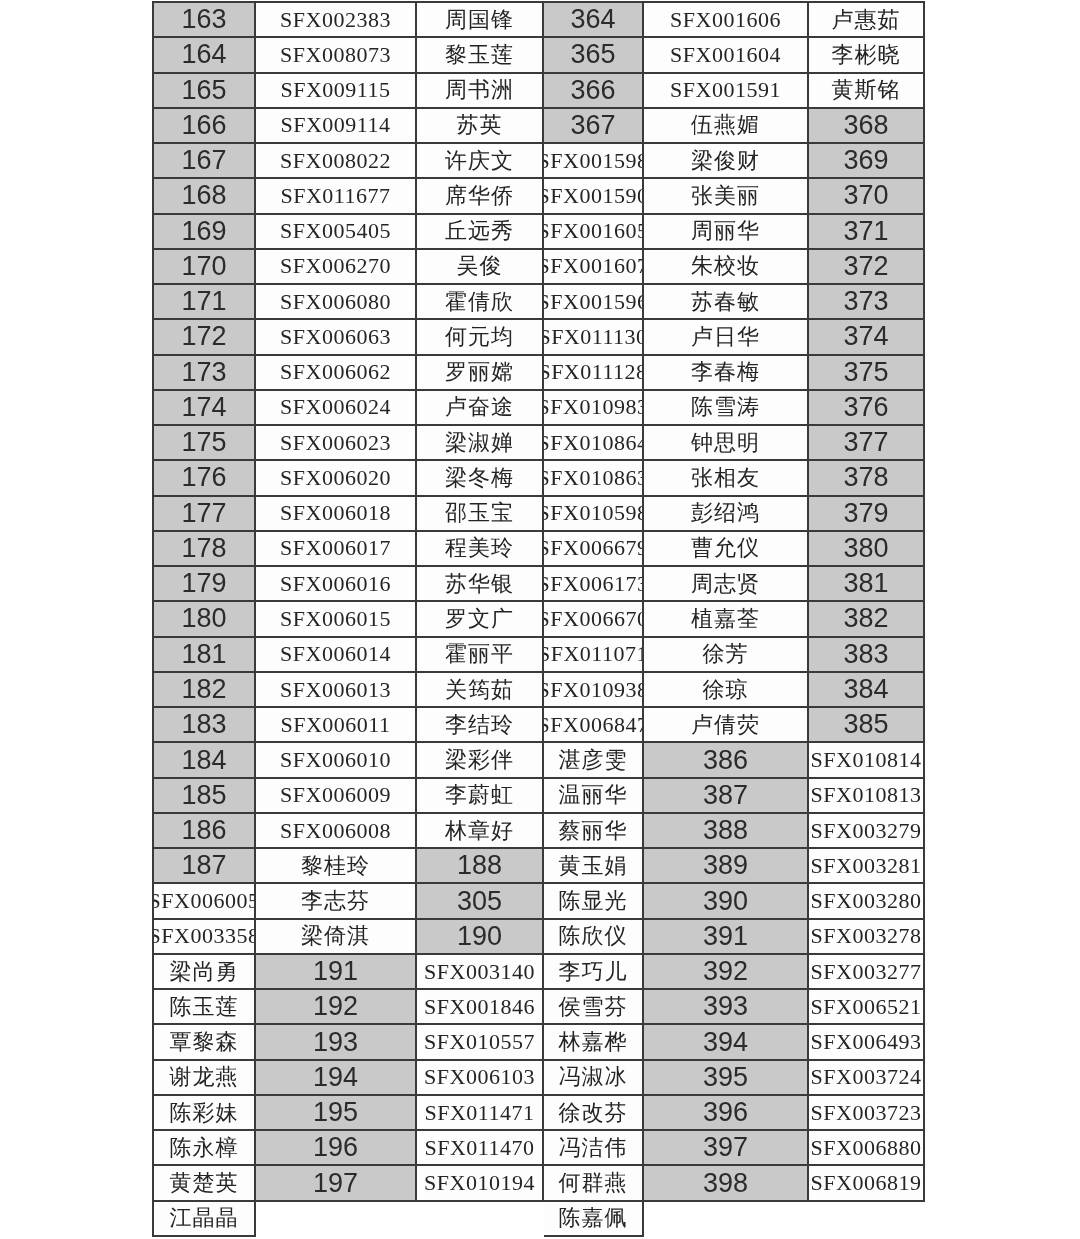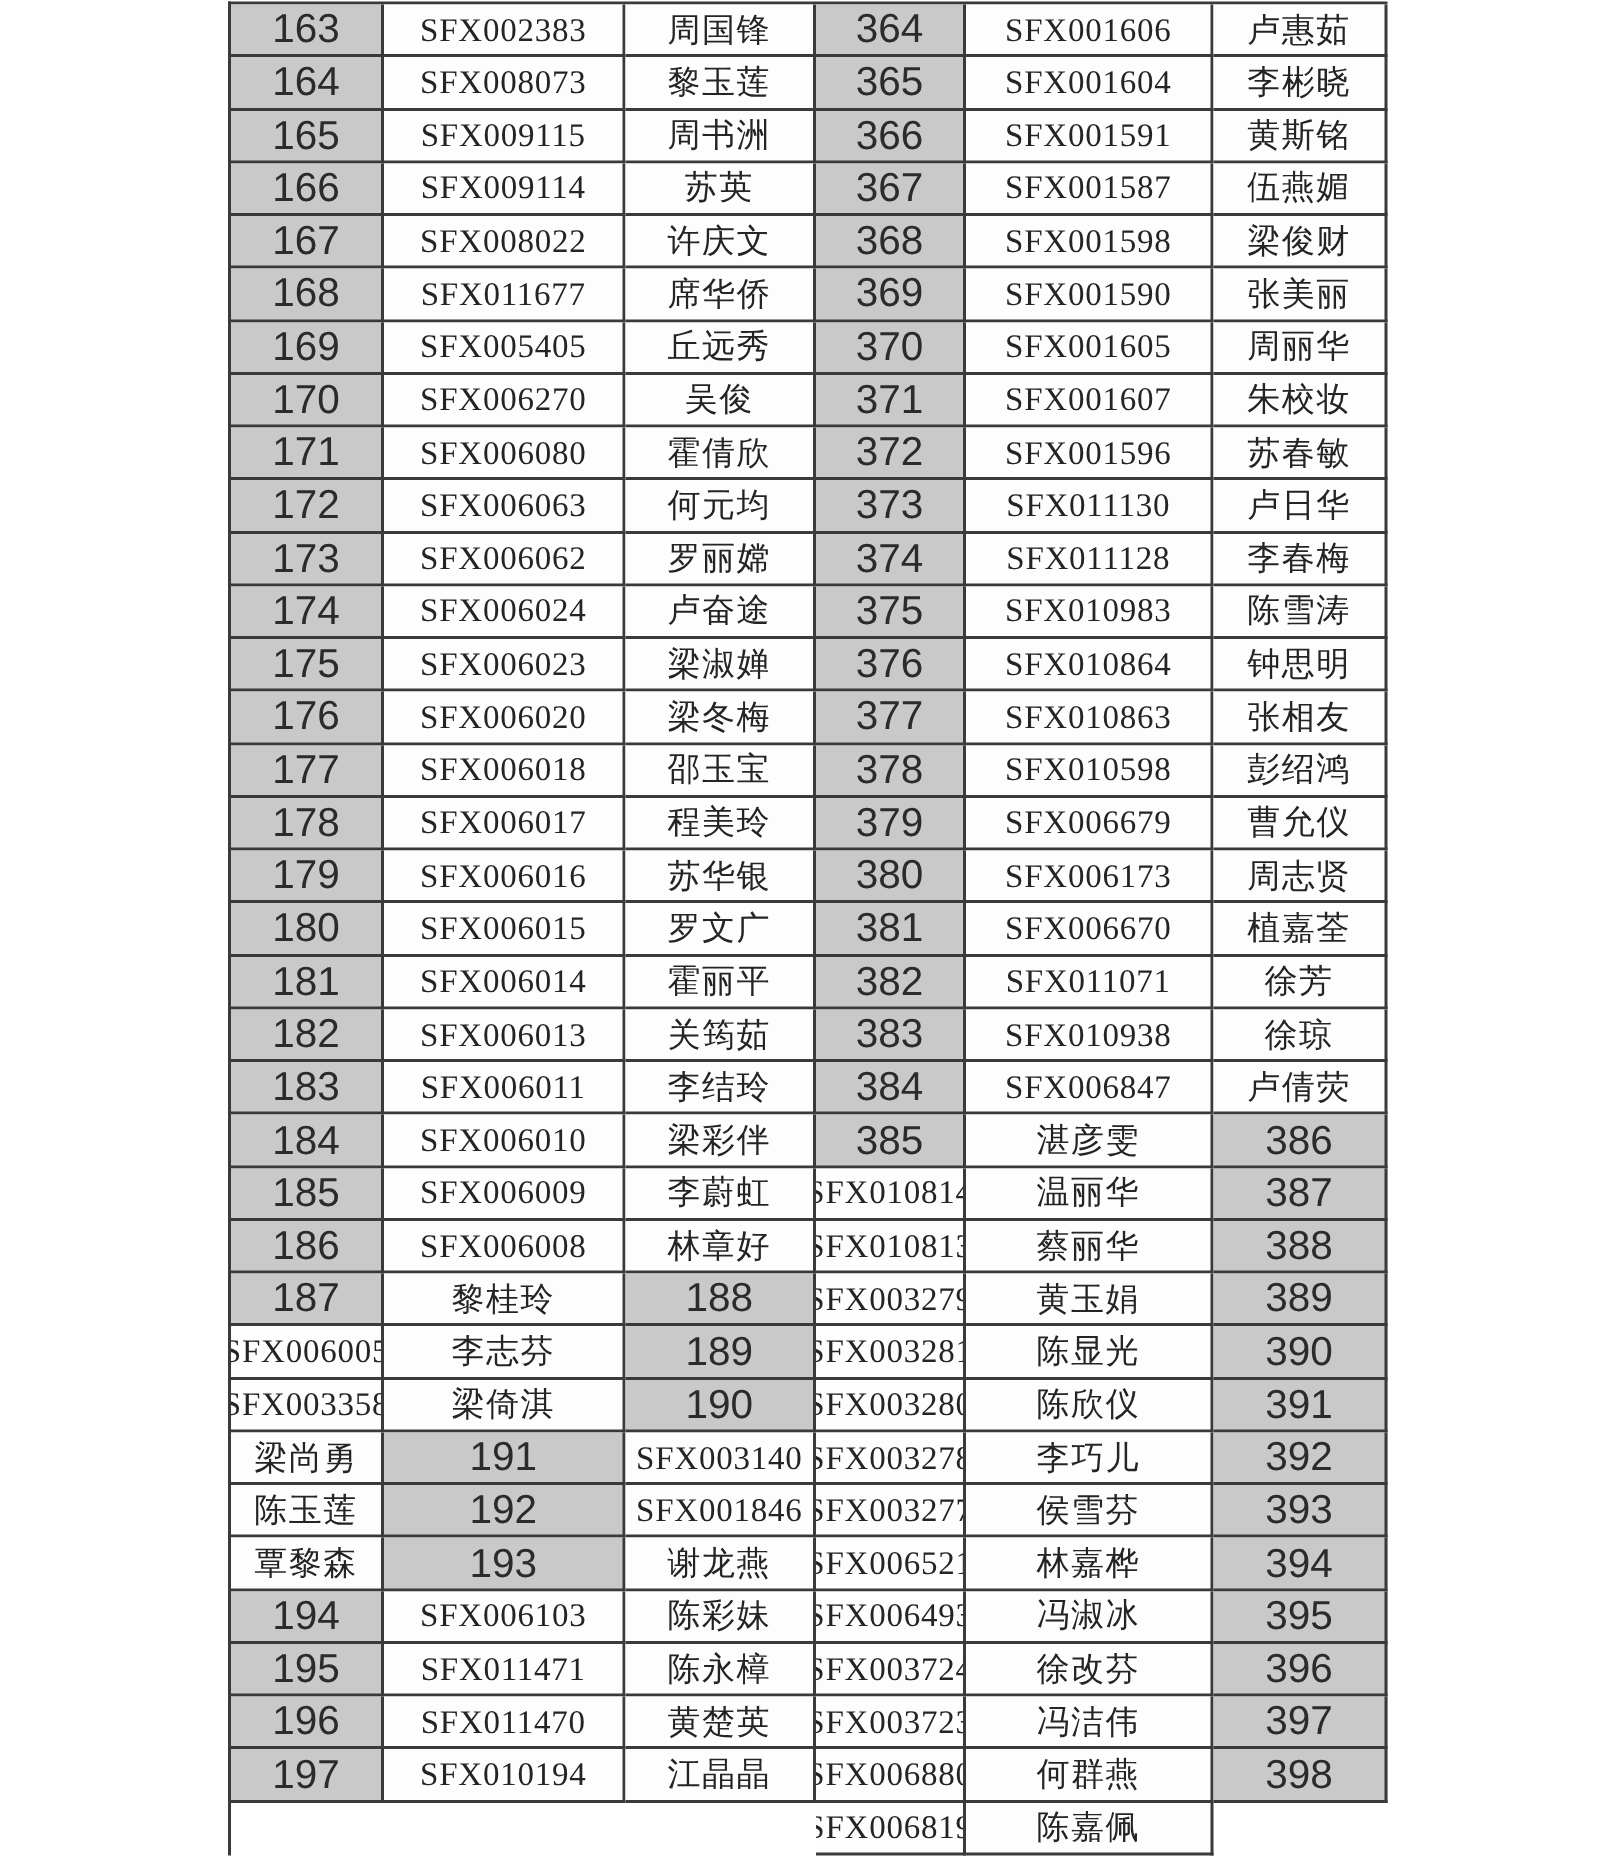--- a/index.html
+++ b/index.html
@@ -142,32 +142,33 @@
         <div class="cell code">SFX006009</div>
         <div class="cell name">李蔚虹</div>
         <div class="cell idx">186</div>
         <div class="cell code">SFX006008</div>
         <div class="cell name">林章好</div>
         <div class="cell idx">187</div>
         <div class="cell name">黎桂玲</div>
         <div class="cell idx">188</div>
         <div class="cell code">SFX006005</div>
         <div class="cell name">李志芬</div>
-        <div class="cell idx">189</div>
+        <div class="cell idx">305</div>
         <div class="cell code">SFX003358</div>
         <div class="cell name">梁倚淇</div>
         <div class="cell idx">190</div>
         <div class="cell name">梁尚勇</div>
         <div class="cell idx">191</div>
         <div class="cell code">SFX003140</div>
         <div class="cell name">陈玉莲</div>
         <div class="cell idx">192</div>
         <div class="cell code">SFX001846</div>
         <div class="cell name">覃黎森</div>
         <div class="cell idx">193</div>
+        <div class="cell code">SFX010557</div>
         <div class="cell name">谢龙燕</div>
         <div class="cell idx">194</div>
         <div class="cell code">SFX006103</div>
         <div class="cell name">陈彩妹</div>
         <div class="cell idx">195</div>
         <div class="cell code">SFX011471</div>
         <div class="cell name">陈永樟</div>
         <div class="cell idx">196</div>
         <div class="cell code">SFX011470</div>
         <div class="cell name">黄楚英</div>
@@ -179,21 +180,20 @@
         <div class="cell idx">364</div>
         <div class="cell code">SFX001606</div>
         <div class="cell name">卢惠茹</div>
         <div class="cell idx">365</div>
         <div class="cell code">SFX001604</div>
         <div class="cell name">李彬晓</div>
         <div class="cell idx">366</div>
         <div class="cell code">SFX001591</div>
         <div class="cell name">黄斯铭</div>
         <div class="cell idx">367</div>
-        <div class="cell code">SFX001587</div>
         <div class="cell name">伍燕媚</div>
         <div class="cell idx">368</div>
         <div class="cell code">SFX001598</div>
         <div class="cell name">梁俊财</div>
         <div class="cell idx">369</div>
         <div class="cell code">SFX001590</div>
         <div class="cell name">张美丽</div>
         <div class="cell idx">370</div>
         <div class="cell code">SFX001605</div>
         <div class="cell name">周丽华</div>

